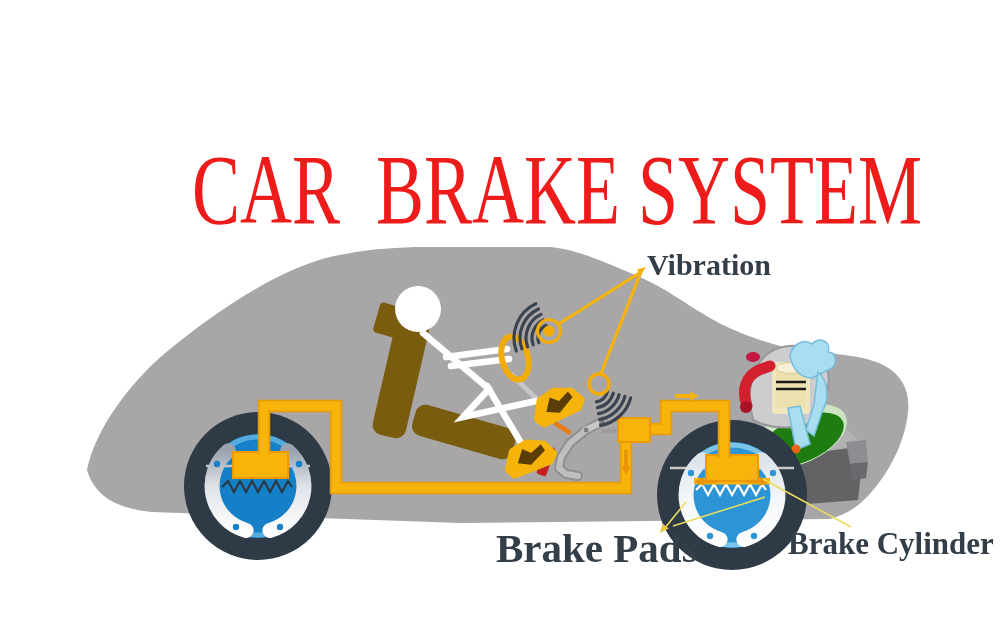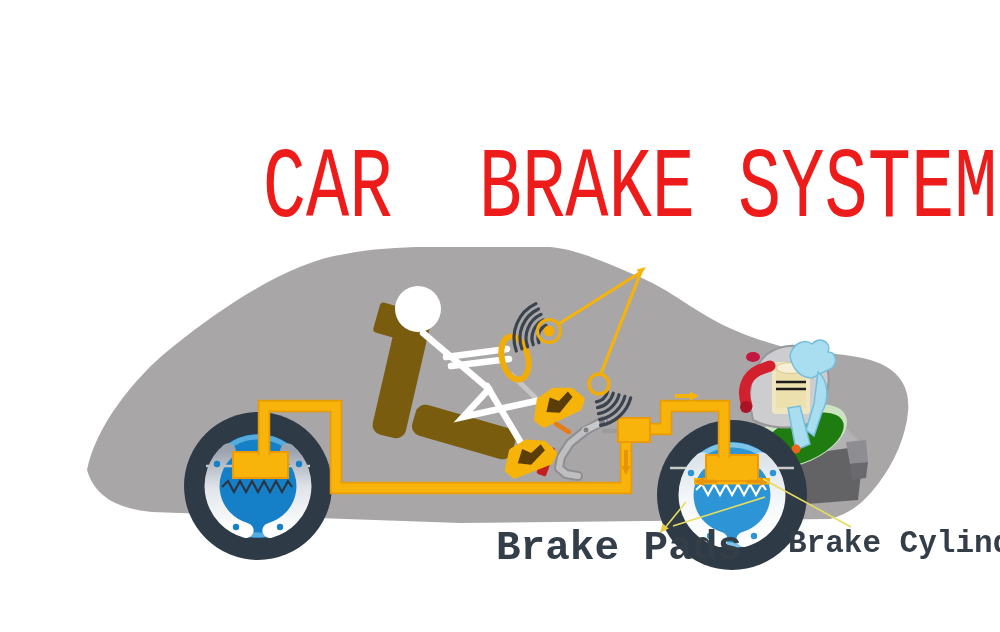--- a/index.html
+++ b/index.html
@@ -1,17 +1,17 @@
 <!DOCTYPE html>
 <html><head>
 <meta charset="utf-8">
 <style>
   html,body{margin:0;padding:0;background:#ffffff;}
   .stage{position:relative;width:1000px;height:632px;background:#ffffff;overflow:hidden;
-         font-family:Liberation Mono, monospace;}
+         font-family:Liberation Serif, serif;}
   .stage svg{position:absolute;left:0;top:0;}
   .title{position:absolute;left:0;top:40px;width:1000px;text-align:center;
          font-size:100px;line-height:1;font-weight:normal;white-space:pre;}
   .title .inner{display:inline-block;transform:scaleX(.72);transform-origin:50% 50%;}
   .lbl{position:absolute;font-weight:bold;font-size:30px;line-height:1;white-space:pre;}
   .lbl-vibration{left:647px;top:250px;}
   .lbl-pads{left:496px;top:528px;font-size:41px;}
   .lbl-cyl{left:788px;top:528px;font-size:31px;}
 </style>
 </head>
@@ -203,16 +203,17 @@
     <line x1="686" y1="502" x2="664" y2="529"></line>
     <line x1="765" y1="497" x2="673" y2="526"></line>
     <polygon points="660,533 662.6,523.6 668.8,528.6" fill="#e9c93e" stroke="none"></polygon>
     <line x1="763" y1="479" x2="851" y2="527"></line>
   </g>
 </svg>
 
 <div class="title" style="color:#ee1b1b">
   <span class="inner">CAR  BRAKE SYSTEM</span>
 </div>
+<div class="lbl lbl-vibration" style="color:#333e48">Vibration</div>
 <div class="lbl lbl-pads" style="color:#333e48">Brake Pads</div>
 <div class="lbl lbl-cyl" style="color:#333e48">Brake Cylinder</div>
 
 </div>
 
 </body></html>

